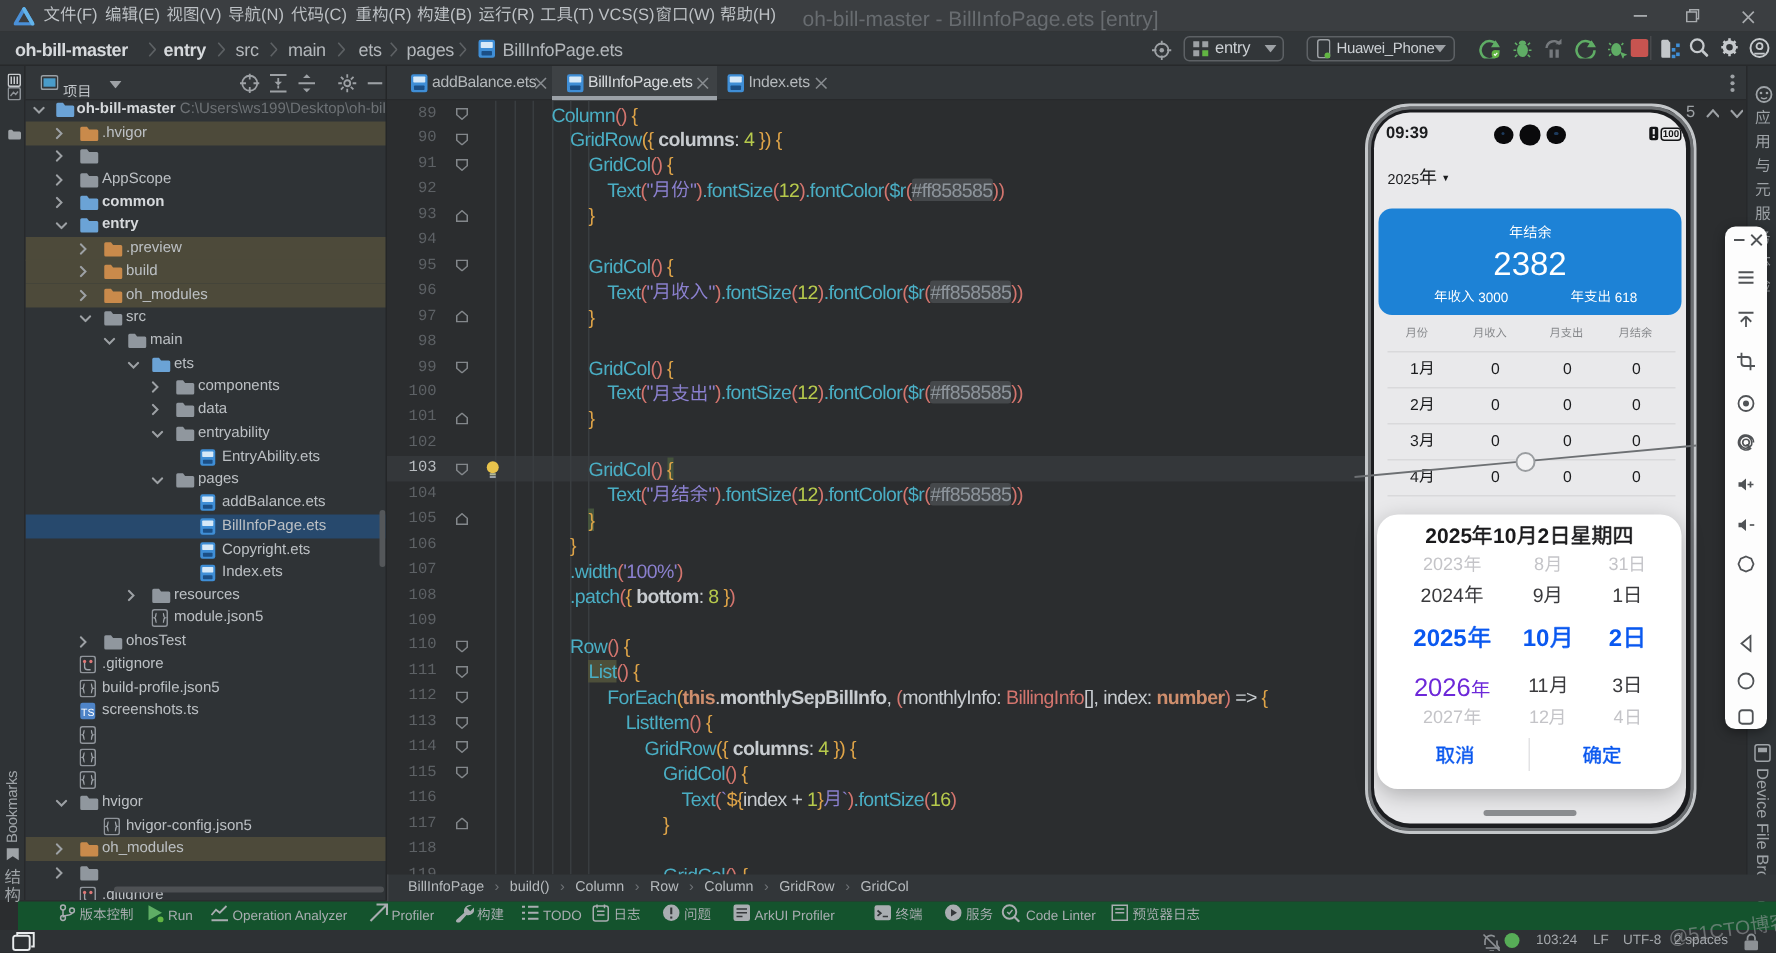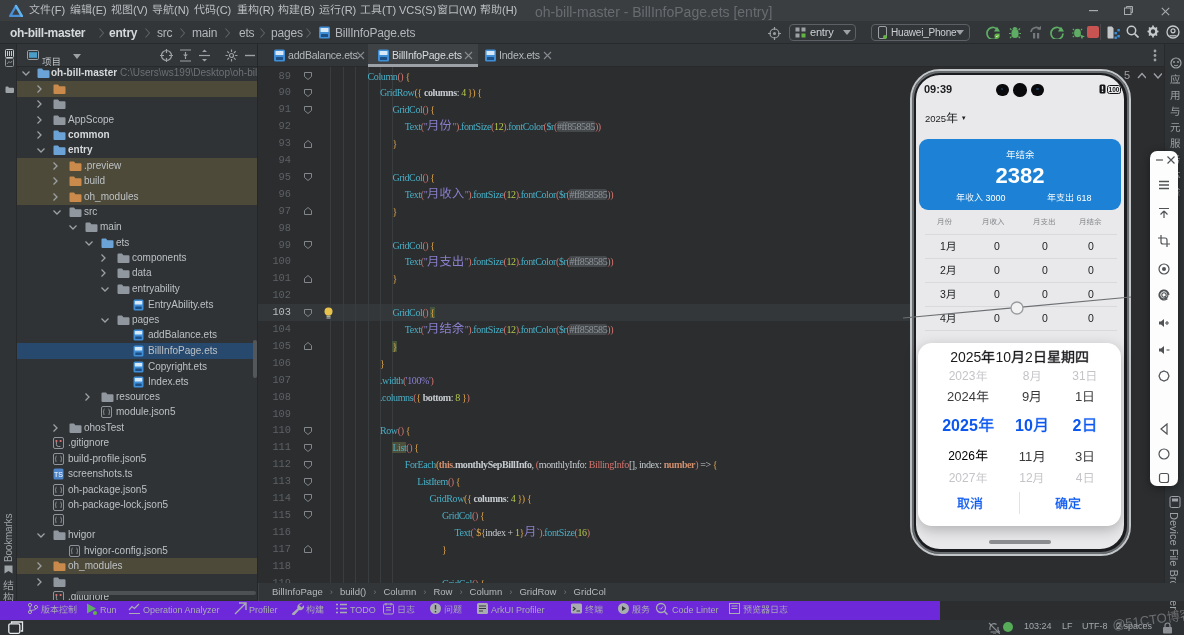--- a/index.html
+++ b/index.html
@@ -8,26 +8,26 @@
 .a{position:absolute}
 #menubar{left:0;top:0;width:1184px;height:21px;background:#3b3e41;color:#bdc1c5;font-size:11px}
 .mi{position:absolute;top:4px;white-space:nowrap}
 #crumb{left:0;top:21px;width:1184px;height:23px;background:#323639;color:#b3b7bb;font-size:12px;letter-spacing:-0.2px;border-bottom:1px solid #27292b}
 #tabrow{left:0;top:44px;width:1184px;height:23px;background:#323639;border-bottom:1px solid #27292b}
 #stripe{left:0;top:44px;width:17px;height:556px;background:#2f3336;border-right:1px solid #27292b}
 #rstripe{right:0;top:44px;width:20px;height:556px;background:#2f3336;border-left:1px solid #27292b}
 #panel{left:17px;top:67px;width:241px;height:533px;background:#2f3336;overflow:hidden}
 #editor{left:258px;top:67px;width:906px;height:516px;background:#2b2d2f;overflow:hidden}
 .trow{position:absolute;height:16px;line-height:16px;font-size:10px;color:#bcc0c4;white-space:nowrap;left:0;width:241px}
-.cl{position:absolute;left:60px;height:17px;line-height:17px;font-size:10px;letter-spacing:-0.4px;white-space:pre;font-family:Liberation Serif, serif;color:#c7cbcf}
+.cl{position:absolute;left:60px;height:17px;line-height:17px;font-size:13px;letter-spacing:-0.4px;white-space:pre;font-family:Liberation Sans, sans-serif;color:#c7cbcf}
 .ln{position:absolute;width:33px;text-align:right;height:17px;line-height:17px;font-size:10.33px;font-family:"Liberation Mono",monospace;color:#5d6165}
 .t{color:#4aaec4}.s{color:#d3756e}.g{color:#dfa448}.v{color:#8b80cf}.n{color:#b6c94c}.o{color:#cf8e6d;font-weight:bold}.b{color:#c7cbcf;font-weight:bold}
 .inlay{background:#45484b;color:#8d949b;border-radius:2px}
 #bc2{left:258px;top:583px;width:926px;height:18px;background:#323639;color:#b6babd;font-size:9.5px;line-height:18px;white-space:nowrap;border-left:1px solid #404346}
-#toolbar{left:0;top:601px;width:940px;height:19px;background:#6d28d9;color:#a9adb1;font-size:9px}
+#toolbar{left:12px;top:601px;width:1172px;height:19px;background:#14532d;color:#a9adb1;font-size:9px}
 #status{left:0;top:620px;width:1184px;height:15px;background:#2e3134;color:#a5a9ad;font-size:9px}
 .ti{position:absolute;top:0;height:19px;line-height:19px;white-space:nowrap}
 .sep{color:#6f7377;padding:0 7px}
 </style></head><body>
 <svg width="0" height="0" style="position:absolute">
     <defs>
       <path id="u4E0E" d="M57 -238V-166H681V-238ZM261 -818C236 -680 195 -491 164 -380L227 -379H243H807C784 -150 758 -45 721 -15C708 -4 694 -3 669 -3C640 -3 562 -4 484 -11C499 10 510 41 512 64C583 68 655 70 691 68C734 65 760 59 786 33C832 -11 859 -127 888 -413C890 -424 891 -450 891 -450H261C273 -504 287 -567 300 -630H876V-702H315L336 -810Z"></path>
       <path id="u4EE3" d="M715 -783C774 -733 844 -663 877 -618L935 -658C901 -703 829 -771 769 -819ZM548 -826C552 -720 559 -620 568 -528L324 -497L335 -426L576 -456C614 -142 694 67 860 79C913 82 953 30 975 -143C960 -150 927 -168 912 -183C902 -67 886 -8 857 -9C750 -20 684 -200 650 -466L955 -504L944 -575L642 -537C632 -626 626 -724 623 -826ZM313 -830C247 -671 136 -518 21 -420C34 -403 57 -365 65 -348C111 -389 156 -439 199 -494V78H276V-604C317 -668 354 -737 384 -807Z"></path>
       <path id="u4EF6" d="M317 -341V-268H604V80H679V-268H953V-341H679V-562H909V-635H679V-828H604V-635H470C483 -680 494 -728 504 -775L432 -790C409 -659 367 -530 309 -447C327 -438 359 -420 373 -409C400 -451 425 -504 446 -562H604V-341ZM268 -836C214 -685 126 -535 32 -437C45 -420 67 -381 75 -363C107 -397 137 -437 167 -480V78H239V-597C277 -667 311 -741 339 -815Z"></path>
       <path id="u4EFD" d="M754 -820 686 -807C731 -612 797 -491 920 -386C931 -409 953 -434 972 -449C859 -539 796 -643 754 -820ZM259 -836C209 -685 124 -535 33 -437C47 -420 69 -381 77 -363C106 -396 134 -433 161 -474V80H236V-600C272 -669 304 -742 330 -815ZM503 -814C463 -659 387 -526 282 -443C297 -428 321 -394 330 -377C353 -396 375 -418 395 -442V-378H523C502 -183 442 -50 302 26C318 39 344 67 354 81C503 -10 572 -156 597 -378H776C764 -126 749 -30 728 -7C718 5 710 7 693 7C676 7 633 6 588 2C599 21 608 50 609 72C655 74 700 74 726 72C754 69 774 62 792 39C823 3 837 -106 851 -414C852 -424 852 -448 852 -448H400C479 -541 539 -662 577 -798Z"></path>
@@ -388,20 +388,21 @@
       </svg></div>
     <svg class="a" style="left:4px;top:452px" width="12" height="12" viewBox="0 0 12 12">
       <rect x="1" y="0.5" width="10" height="11" rx="1.5" fill="none" stroke="#9ea3a7"></rect>
       <rect x="3" y="2.5" width="6" height="3" fill="#9ea3a7"></rect>
     </svg>
     <div class="a" style="left:3px;top:468px;height:110px;color:#9ea3a7;font-size:11px;writing-mode:vertical-rl;white-space:nowrap">Device File Browser</div>
   </div>
 <div class="a" id="panel">
     <div class="trow" style="top:-2px;left:34px"><b style="color:#d6d9dc">oh-bill-master</b> <span style="color:#6d7175">C:\Users\ws199\Desktop\oh-bil</span></div>
     <div class="a" style="left:0;top:14px;width:241px;height:16px;background:#4d4a3a"></div>
+    <div class="trow" style="top:14px;left:51px">.hvigor</div>
     <div class="trow" style="top:45px;left:51px">AppScope</div>
     <div class="trow" style="top:60px;left:51px"><b style="color:#d6d9dc">common</b></div>
     <div class="trow" style="top:75px;left:51px"><b style="color:#d6d9dc">entry</b></div>
     <div class="a" style="left:0;top:91px;width:241px;height:16px;background:#4d4a3a"></div>
     <div class="trow" style="top:91px;left:67px">.preview</div>
     <div class="a" style="left:0;top:106px;width:241px;height:16px;background:#4d4a3a"></div>
     <div class="trow" style="top:106px;left:67px">build</div>
     <div class="a" style="left:0;top:122px;width:241px;height:16px;background:#4d4a3a"></div>
     <div class="trow" style="top:122px;left:67px">oh_modules</div>
     <div class="trow" style="top:137px;left:67px">src</div>
@@ -416,22 +417,20 @@
     <div class="a" style="left:0;top:276px;width:241px;height:16px;background:#27496d"></div>
     <div class="trow" style="top:276px;left:131px">BillInfoPage.ets</div>
     <div class="trow" style="top:292px;left:131px">Copyright.ets</div>
     <div class="trow" style="top:307px;left:131px">Index.ets</div>
     <div class="trow" style="top:322px;left:99px">resources</div>
     <div class="trow" style="top:337px;left:99px">module.json5</div>
     <div class="trow" style="top:353px;left:67px">ohosTest</div>
     <div class="trow" style="top:368px;left:51px">.gitignore</div>
     <div class="trow" style="top:384px;left:51px">build-profile.json5</div>
     <div class="trow" style="top:399px;left:51px">screenshots.ts</div>
-    <div class="trow" style="top:415px;left:51px">oh-package.json5</div>
-    <div class="trow" style="top:430px;left:51px">oh-package-lock.json5</div>
     <div class="trow" style="top:460px;left:51px">hvigor</div>
     <div class="trow" style="top:476px;left:67px">hvigor-config.json5</div>
     <div class="a" style="left:0;top:491px;width:241px;height:16px;background:#4d4a3a"></div>
     <div class="trow" style="top:491px;left:51px">oh_modules</div>
     <div class="trow" style="top:522px;left:51px">.gitignore</div>
     <svg class="a" style="left:5px;top:4px" width="8" height="5" viewBox="0 0 8 5">
       <path d="M0.5 0.5L4 4L7.5 0.5" stroke="#9da1a5" fill="none" stroke-width="1.3"></path>
     </svg>
     <svg class="a" style="left:20px;top:0px" width="13" height="12" viewBox="0 0 13 12">
       <path d="M0.5 2.5a1 1 0 0 1 1-1H5l1.4 1.8h5.1a1 1 0 0 1 1 1V10a1 1 0 0 1-1 1H1.5a1 1 0 0 1-1-1Z" fill="#6ba3d6"></path>
@@ -744,21 +743,21 @@
     <div class="cl" style="top:203.3px;left:134.4px"><span class="g">}</span></div>
     <div class="cl" style="top:237.1px;left:134.4px"><span class="t">GridCol</span><span class="s">()</span> <span class="g" style="background:#45543c">{</span></div>
     <div class="cl" style="top:254.0px;left:146.8px"><span class="t">Text</span><span class="s">(</span><span class="v">"<svg style="width:37.2px;height:12.4px;vertical-align:-1.61px;" viewBox="0 -860 3000 1000">
           <use href="#u6708" x="0"></use>
           <use href="#u7ED3" x="1000"></use>
           <use href="#u4F59" x="2000"></use>
         </svg>"</span><span class="s">)</span><span class="t">.fontSize</span><span class="s">(</span><span class="n">12</span><span class="s">)</span><span class="t">.fontColor</span><span class="s">(</span><span class="t">$r</span><span class="s">(</span><span class="inlay">#ff858585</span><span class="s">))</span></div>
     <div class="cl" style="top:270.9px;left:134.4px"><span class="g" style="background:#45543c">}</span></div>
     <div class="cl" style="top:287.8px;left:122.0px"><span class="g">}</span></div>
     <div class="cl" style="top:304.7px;left:122.0px"><span class="t">.width</span><span class="s">(</span><span class="v">'100%'</span><span class="s">)</span></div>
-    <div class="cl" style="top:321.6px;left:122.0px"><span class="t">.columns</span><span class="s">(</span><span class="g">{</span> <span class="b">bottom</span>: <span class="n">8</span> <span class="g">}</span><span class="s">)</span></div>
+    <div class="cl" style="top:321.6px;left:122.0px"><span class="t">.patch</span><span class="s">(</span><span class="g">{</span> <span class="b">bottom</span>: <span class="n">8</span> <span class="g">}</span><span class="s">)</span></div>
     <div class="cl" style="top:355.4px;left:122.0px"><span class="t">Row</span><span class="s">()</span> <span class="g">{</span></div>
     <div class="cl" style="top:372.3px;left:134.4px"><span class="t" style="background:#4d4f3a">List</span><span class="s">()</span> <span class="g">{</span></div>
     <div class="cl" style="top:389.2px;left:146.8px"><span class="t">ForEach</span><span class="g">(</span><span class="o">this</span>.<span class="b">monthlySepBillInfo</span>, <span class="s">(</span>monthlyInfo: <span class="s">BillingInfo</span>[], index: <span class="o">number</span><span class="s">)</span> =&gt; <span class="g">{</span></div>
     <div class="cl" style="top:406.1px;left:159.2px"><span class="t">ListItem</span><span class="s">()</span> <span class="g">{</span></div>
     <div class="cl" style="top:423.0px;left:171.6px"><span class="t">GridRow</span><span class="g">({</span> <span class="b">columns</span>: <span class="n">4</span> <span class="g">})</span> <span class="g">{</span></div>
     <div class="cl" style="top:439.9px;left:184.0px"><span class="t">GridCol</span><span class="s">()</span> <span class="g">{</span></div>
     <div class="cl" style="top:456.8px;left:196.4px"><span class="t">Text</span><span class="s">(</span><span class="v">`</span><span class="g">${</span>index + <span class="n">1</span><span class="g">}</span><span class="v"><svg style="width:12.4px;height:12.4px;vertical-align:-1.61px;" viewBox="0 -860 1000 1000">
           <use href="#u6708" x="0"></use>
         </svg>`</span><span class="s">)</span><span class="t">.fontSize</span><span class="s">(</span><span class="n">16</span><span class="s">)</span></div>
     <div class="cl" style="top:473.7px;left:184.0px"><span class="g">}</span></div>
@@ -883,21 +882,21 @@
     <div class="a" style="left:205.5px;top:12px;width:1.8px;height:4px;background:#131416;border-radius:0 1px 1px 0"></div>
     <div class="a" style="left:9px;top:37px;font-size:9.5px;color:#1b1c1e">2025<svg style="width:12.0px;height:12.0px;vertical-align:-1.56px;" viewBox="0 -860 1000 1000">
         <use href="#u5E74" x="0"></use>
       </svg> <span style="font-size:6px;vertical-align:2px">▼</span></div>
     <div class="a" style="left:3px;top:64px;width:202px;height:71px;border-radius:9px;background:#1d82d6;color:#fff">
       <div style="text-align:center;margin-top:11px;font-size:9px"><svg style="width:28.5px;height:9.5px;vertical-align:-1.24px;" viewBox="0 -860 3000 1000">
           <use href="#u5E74" x="0"></use>
           <use href="#u7ED3" x="1000"></use>
           <use href="#u4F59" x="2000"></use>
         </svg></div>
-      <div style="text-align:center;margin-top:3px;font-size:22px;font-weight:700">2382</div>
+      <div style="text-align:center;margin-top:3px;font-size:22px;font-weight:400">2382</div>
       <div style="position:absolute;left:37px;top:54px;font-size:9px"><svg style="width:27.0px;height:9.0px;vertical-align:-1.17px;" viewBox="0 -860 3000 1000">
           <use href="#u5E74" x="0"></use>
           <use href="#u6536" x="1000"></use>
           <use href="#u5165" x="2000"></use>
         </svg> 3000</div>
       <div style="position:absolute;left:128px;top:54px;font-size:9px"><svg style="width:27.0px;height:9.0px;vertical-align:-1.17px;" viewBox="0 -860 3000 1000">
           <use href="#u5E74" x="0"></use>
           <use href="#u652F" x="1000"></use>
           <use href="#u51FA" x="2000"></use>
         </svg> 618</div>
@@ -949,21 +948,21 @@
     <div class="a" style="left:9px;top:183px;width:192px;height:1px;background:#d9d9db"></div>
     <div class="a" style="left:9px;top:207px;width:192px;height:1px;background:#d9d9db"></div>
     <div class="a" style="left:9px;top:231px;width:192px;height:1px;background:#d9d9db"></div>
     <div class="a" style="left:9px;top:255px;width:192px;height:1px;background:#d9d9db"></div>
   </div>
 <svg class="a" style="left:900px;top:290px" width="240" height="36" viewBox="0 0 240 36">
     <path d="M3 28L231 7" stroke="#6d7073" stroke-width="1.2" fill="none"></path>
     <circle cx="117" cy="18" r="6" fill="#f2f2f3" stroke="#9a9da0" stroke-width="1.3"></circle>
   </svg>
 <div class="a" style="left:918px;top:343px;width:203px;height:183px;border-radius:14px;background:#fff;box-shadow:0 4px 14px rgba(0,0,0,0.25)">
-    <div style="text-align:center;margin-top:6px;font-size:14px;color:#1a1a1c;font-weight:normal">2025<svg class="kb" style="width:14.0px;height:14.0px;vertical-align:-1.82px;" viewBox="0 -860 1000 1000">
+    <div style="text-align:center;margin-top:6px;font-size:14px;color:#1a1a1c;font-weight:bold">2025<svg class="kb" style="width:14.0px;height:14.0px;vertical-align:-1.82px;" viewBox="0 -860 1000 1000">
         <use href="#u5E74" x="0"></use>
       </svg>10<svg class="kb" style="width:14.0px;height:14.0px;vertical-align:-1.82px;" viewBox="0 -860 1000 1000">
         <use href="#u6708" x="0"></use>
       </svg>2<svg class="kb" style="width:14.0px;height:14.0px;vertical-align:-1.82px;" viewBox="0 -860 1000 1000">
         <use href="#u65E5" x="0"></use>
       </svg><svg class="kb" style="width:42.0px;height:14.0px;vertical-align:-1.82px;" viewBox="0 -860 3000 1000">
         <use href="#u661F" x="0"></use>
         <use href="#u671F" x="1000"></use>
         <use href="#u56DB" x="2000"></use>
       </svg></div>
@@ -987,21 +986,21 @@
       </svg></div>
     <div class="a" style="top:74px;left:50px;transform:translateX(-50%);font-size:16px;color:#0a58f0;font-weight:bold;white-space:nowrap">2025<svg class="kb" style="width:16.0px;height:16.0px;vertical-align:-2.08px;" viewBox="0 -860 1000 1000">
         <use href="#u5E74" x="0"></use>
       </svg></div>
     <div class="a" style="top:74px;left:114px;transform:translateX(-50%);font-size:16px;color:#0a58f0;font-weight:bold;white-space:nowrap">10<svg class="kb" style="width:16.0px;height:16.0px;vertical-align:-2.08px;" viewBox="0 -860 1000 1000">
         <use href="#u6708" x="0"></use>
       </svg></div>
     <div class="a" style="top:74px;left:167px;transform:translateX(-50%);font-size:16px;color:#0a58f0;font-weight:bold;white-space:nowrap">2<svg class="kb" style="width:16.0px;height:16.0px;vertical-align:-2.08px;" viewBox="0 -860 1000 1000">
         <use href="#u65E5" x="0"></use>
       </svg></div>
-    <div class="a" style="top:106px;left:50px;transform:translateX(-50%);font-size:12px;color:#000000;white-space:nowrap">2026<svg style="width:13.0px;height:13.0px;vertical-align:-1.69px;" viewBox="0 -860 1000 1000">
+    <div class="a" style="top:106px;left:50px;transform:translateX(-50%);font-size:17px;color:#6d28d9;white-space:nowrap">2026<svg style="width:13.0px;height:13.0px;vertical-align:-1.69px;" viewBox="0 -860 1000 1000">
         <use href="#u5E74" x="0"></use>
       </svg></div>
     <div class="a" style="top:106px;left:114px;transform:translateX(-50%);font-size:13px;color:#3a3a3d;white-space:nowrap">11<svg style="width:13.0px;height:13.0px;vertical-align:-1.69px;" viewBox="0 -860 1000 1000">
         <use href="#u6708" x="0"></use>
       </svg></div>
     <div class="a" style="top:106px;left:167px;transform:translateX(-50%);font-size:13px;color:#3a3a3d;white-space:nowrap">3<svg style="width:13.0px;height:13.0px;vertical-align:-1.69px;" viewBox="0 -860 1000 1000">
         <use href="#u65E5" x="0"></use>
       </svg></div>
     <div class="a" style="top:128px;left:50px;transform:translateX(-50%);font-size:12px;color:#c4c4c8;white-space:nowrap">2027<svg style="width:12.0px;height:12.0px;vertical-align:-1.56px;" viewBox="0 -860 1000 1000">
         <use href="#u5E74" x="0"></use>

